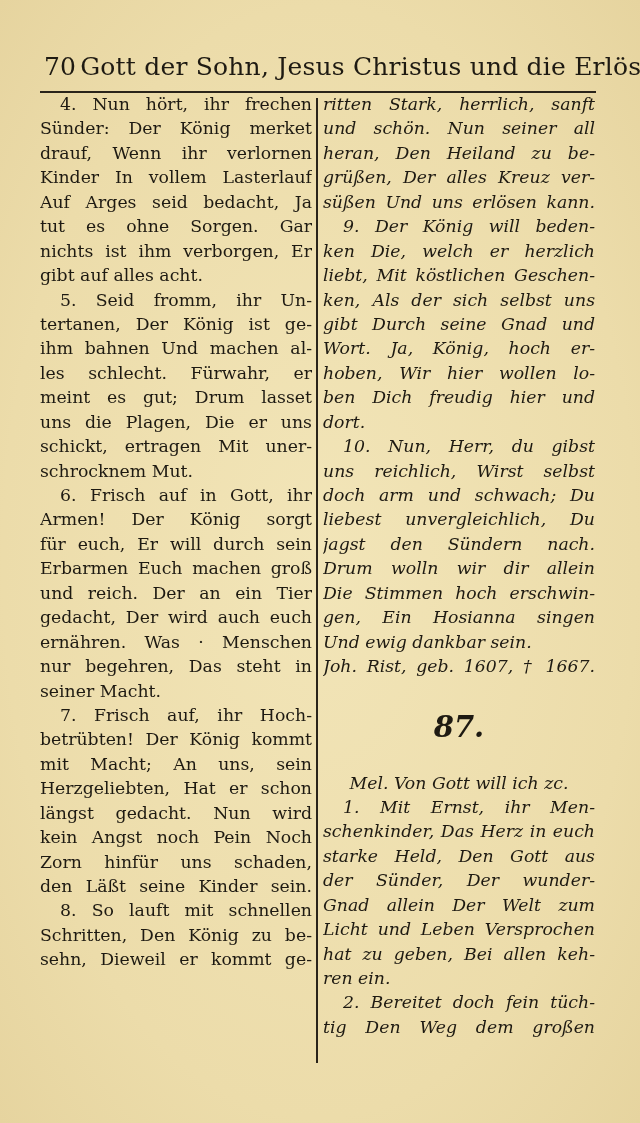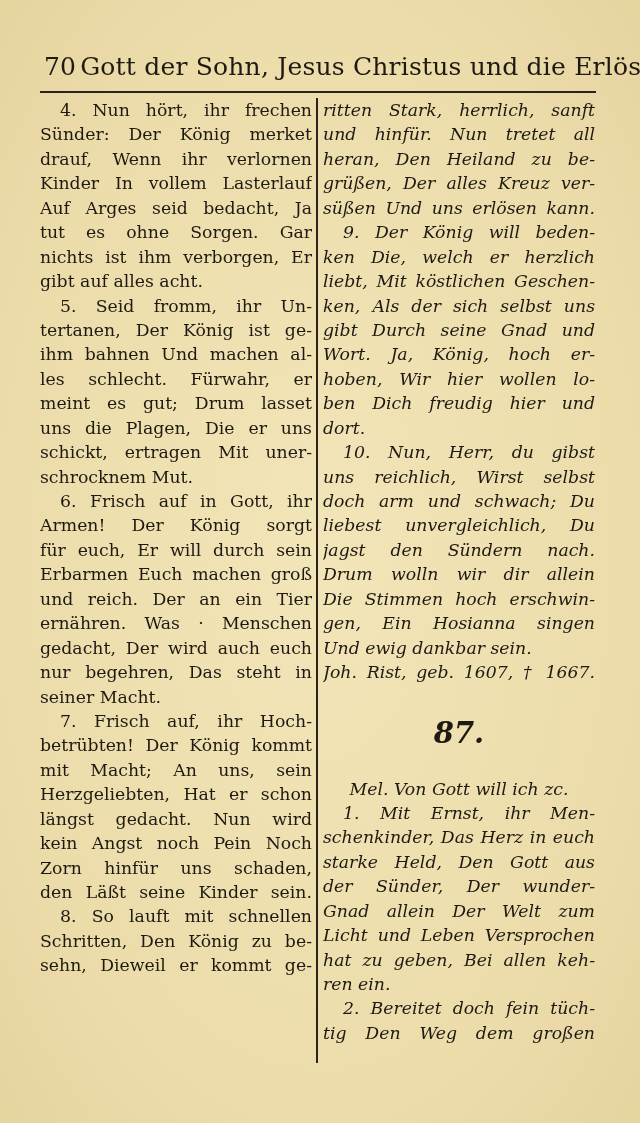--- a/index.html
+++ b/index.html
@@ -13,21 +13,21 @@
   }
   .header {
     position:absolute; left:44px; top:52px; width:556px; height:30px;
     font-size:25px; letter-spacing:0.2px; white-space:nowrap;
   }
   .header .pnum { display:inline-block; width:28px; }
   .rule {
     position:absolute; left:40px; top:91px; width:556px; height:2px; background:#2a241a;
   }
   .col {
-    position:absolute; top:98px; font-size:17.3px; line-height:24.45px;
+    position:absolute; top:92px; font-size:17.3px; line-height:24.45px;
   }
   .col.left { left:40px; width:272px; }
   .col.right { left:323px; width:272px;font-style:italic; }
   .divider {
     position:absolute; left:316px; top:98px; width:1.5px; height:965px; background:#2a241a;
   }
   .line { display:block; white-space:nowrap; text-align:justify; text-align-last:justify; height:24.45px; overflow:hidden; }
   .line.last { text-align-last:left; }
   .line.indent { padding-left:20px; }
   .line.center { text-align:left; text-align-last:center;margin-top:28px; }
@@ -57,41 +57,41 @@
     <span class="line">les schlecht. Fürwahr, er</span>
     <span class="line">meint es gut; Drum lasset</span>
     <span class="line">uns die Plagen, Die er uns</span>
     <span class="line">schickt, ertragen Mit uner-</span>
     <span class="line last">schrocknem Mut.</span>
     <span class="line indent">6.  Frisch auf in Gott, ihr</span>
     <span class="line">Armen! Der König sorgt</span>
     <span class="line">für euch, Er will durch sein</span>
     <span class="line">Erbarmen Euch machen groß</span>
     <span class="line">und reich. Der an ein Tier</span>
+    <span class="line">gedacht, Der wird auch euch</span>
     <span class="line">ernähren. Was · Menschen</span>
-    <span class="line">gedacht, Der wird auch euch</span>
     <span class="line">nur begehren, Das steht in</span>
     <span class="line last">seiner Macht.</span>
     <span class="line indent">7.  Frisch auf, ihr Hoch-</span>
     <span class="line">betrübten! Der König kommt</span>
     <span class="line">mit Macht; An uns, sein</span>
     <span class="line">Herzgeliebten, Hat er schon</span>
     <span class="line">längst gedacht. Nun wird</span>
     <span class="line">kein Angst noch Pein Noch</span>
     <span class="line">Zorn hinfür uns schaden,</span>
     <span class="line">den Läßt seine Kinder sein.</span>
     <span class="line indent">8.  So lauft mit schnellen</span>
     <span class="line">Schritten, Den König zu be-</span>
     <span class="line">sehn, Dieweil er kommt ge-</span>
   </div>
 <div class="divider"></div>
 <div class="col right" id="right-col">
   <div id="right-before">
       <span class="line">ritten Stark, herrlich, sanft</span>
-      <span class="line">und hinfür. Nun tretet all</span>
+      <span class="line">und schön. Nun seiner all</span>
       <span class="line">heran, Den Heiland zu be-</span>
       <span class="line">grüßen, Der alles Kreuz ver-</span>
       <span class="line">süßen Und uns erlösen kann.</span>
       <span class="line indent">9.  Der König will beden-</span>
       <span class="line">ken Die, welch er herzlich</span>
       <span class="line">liebt, Mit köstlichen Geschen-</span>
       <span class="line">ken, Als der sich selbst uns</span>
       <span class="line">gibt Durch seine Gnad und</span>
       <span class="line">Wort. Ja, König, hoch er-</span>
       <span class="line">hoben, Wir hier wollen lo-</span>

